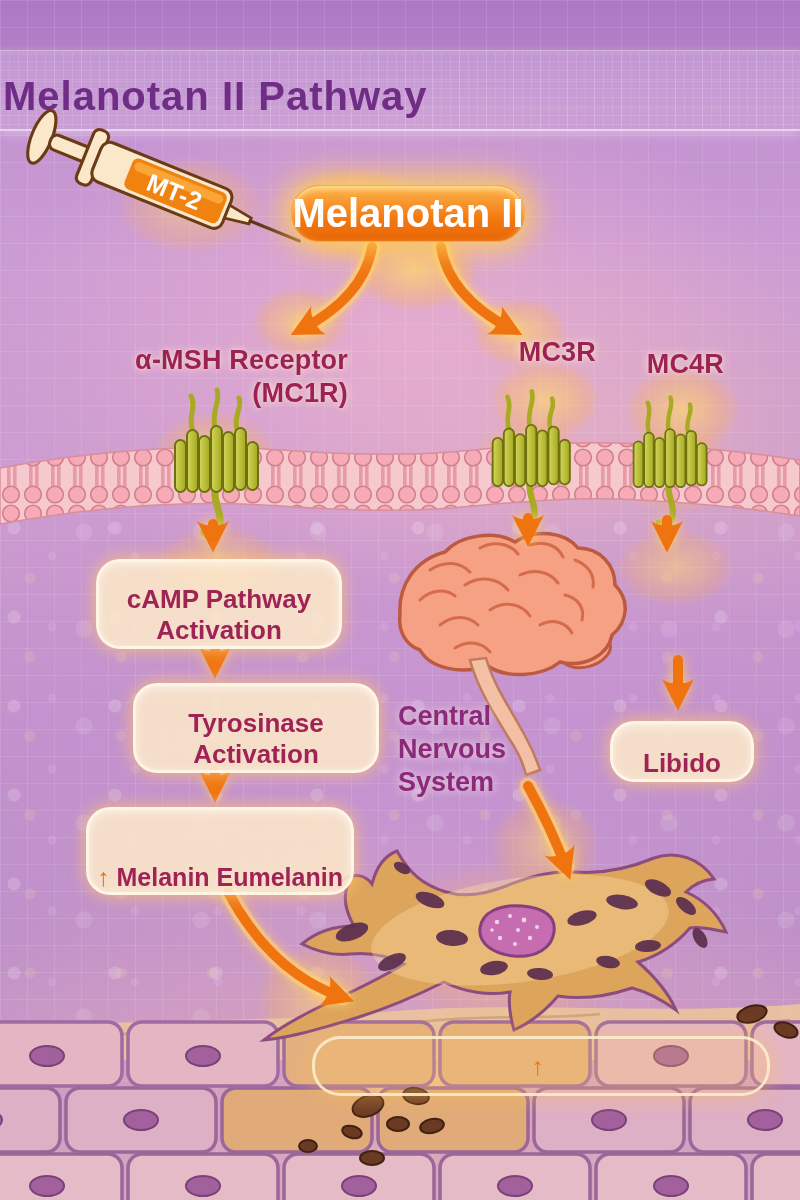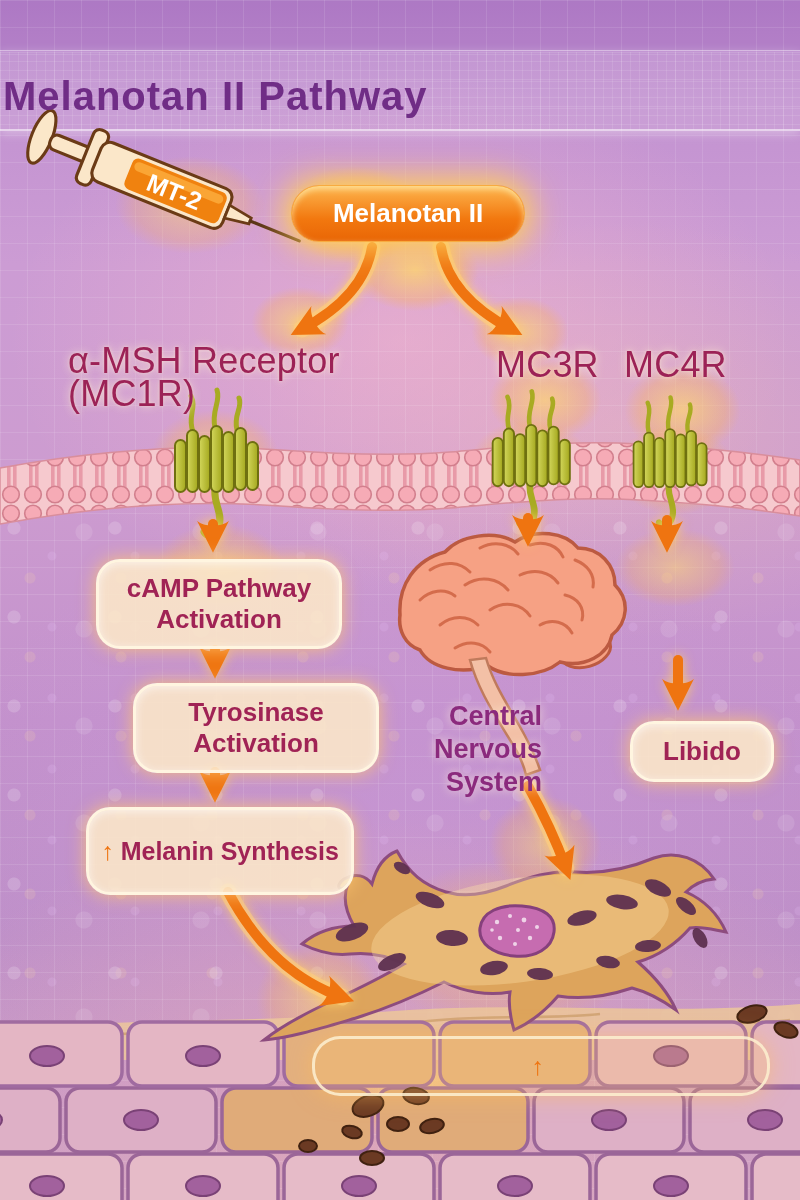--- a/index.html
+++ b/index.html
@@ -35,38 +35,38 @@
     background-size:101px 89px, 83px 71px, 117px 97px, 91px 79px, 73px 61px;}
   .glow{position:absolute;border-radius:50%;pointer-events:none;
     background:radial-gradient(closest-side,rgba(255,214,110,.85),rgba(255,184,70,.35) 55%,rgba(255,184,70,0) 75%);}
   svg.art{position:absolute;left:0;top:0;}
   .txt{position:absolute;pointer-events:none;}
   #title{left:3px;top:74px;width:800px;font-size:40px;font-weight:600;color:#702d86;letter-spacing:1px;}
   #pill{position:absolute;left:291px;top:185px;width:232px;height:55px;border-radius:28px;
     background:linear-gradient(180deg,#fdb54e,#f2780f 60%,#e96606);
     border:1px solid #f8ab40;
     box-shadow:0 0 30px 8px rgba(255,205,90,.95), inset 0 3px 6px rgba(255,235,170,.8);
-    display:flex;align-items:center;justify-content:center;color:#fff;font-size:26px;font-weight:600;}
-  .lab{position:absolute;color:#9c2256;font-size:36px;font-weight:400;text-align:left;letter-spacing:.2px;
+    display:flex;align-items:center;justify-content:center;color:#fff;font-size:40px;font-weight:600;}
+  .lab{position:absolute;color:#9c2256;font-size:27px;font-weight:700;text-align:right;letter-spacing:.2px;
     text-shadow:0 0 10px rgba(255,240,210,.85),0 0 3px rgba(255,240,210,.5);pointer-events:none;line-height:33px;}
   #lab-mc1r{left:68px;top:344px;width:280px;}
-  #lab-mc3r{left:496px;top:348px;width:100px;}
+  #lab-mc3r{left:496px;top:336px;width:100px;}
   #lab-mc4r{left:624px;top:348px;width:100px;}
   .pbox{position:absolute;background:rgba(252,232,200,.88);border:3px solid rgba(255,246,226,.95);
     border-radius:24px;box-shadow:0 0 18px rgba(255,198,110,.85), inset 0 2px 8px rgba(255,255,255,.6);
     color:#a02355;font-size:26px;line-height:31px;display:flex;flex-direction:column;align-items:center;
-    justify-content:center;text-align:center;font-weight:600;pointer-events:none;}
+    justify-content:flex-end;text-align:center;font-weight:600;pointer-events:none;}
   #box-camp{left:96px;top:559px;width:240px;height:84px;}
   #box-tyr{left:96px;top:683px;width:240px;height:84px;margin-left:37px;}
   #box-mel{left:86px;top:807px;width:262px;height:82px;font-size:25px;line-height:30px;}
   #box-app{left:605px;top:564px;width:152px;height:86px;}
-  #box-lib{left:610px;top:721px;width:138px;height:55px;margin-left:20px;}
+  #box-lib{left:610px;top:721px;width:138px;height:55px;}
   .upar{color:#ef7410;font-weight:700;margin-right:7px;}
   .l1{display:flex;align-items:center;justify-content:center;}
-  #cns{left:398px;top:700px;width:144px;text-align:right;color:#8b2a7d;font-size:27px;line-height:33px;font-weight:600;
+  #cns{left:398px;top:700px;width:144px;text-align:left;color:#8b2a7d;font-size:27px;line-height:33px;font-weight:600;
     text-shadow:0 0 10px rgba(255,240,220,.8);}
   #outcome{position:absolute;left:312px;top:1036px;width:452px;height:54px;border:3px solid rgba(252,236,205,.9);
     border-radius:28px;background:rgba(255,196,100,.26);box-shadow:0 0 22px rgba(255,190,90,.55);
     display:flex;align-items:center;justify-content:center;color:#9c2456;font-size:25px;font-weight:600;
     white-space:nowrap;pointer-events:none;}
 </style>
 </head>
 <body>
 
 <div class="stage">
@@ -317,21 +317,21 @@
 
   <div class="pbox" id="box-camp">
     <span>cAMP Pathway Activation</span>
   </div>
   <div class="pbox" id="box-tyr">
     <span>Tyrosinase Activation</span>
   </div>
   <div class="pbox" id="box-mel">
     <div class="l1">
       <span class="upar">↑</span>
-      <span>Melanin Synthesis</span>
+      <span>Melanin Eumelanin</span>
     </div>
   </div>
   <div class="pbox" id="box-lib">
     <span>Libido</span>
   </div>
 
   <div class="txt" id="cns">Central Nervous System</div>
 
   <div id="outcome">
     <span class="upar">↑</span>

